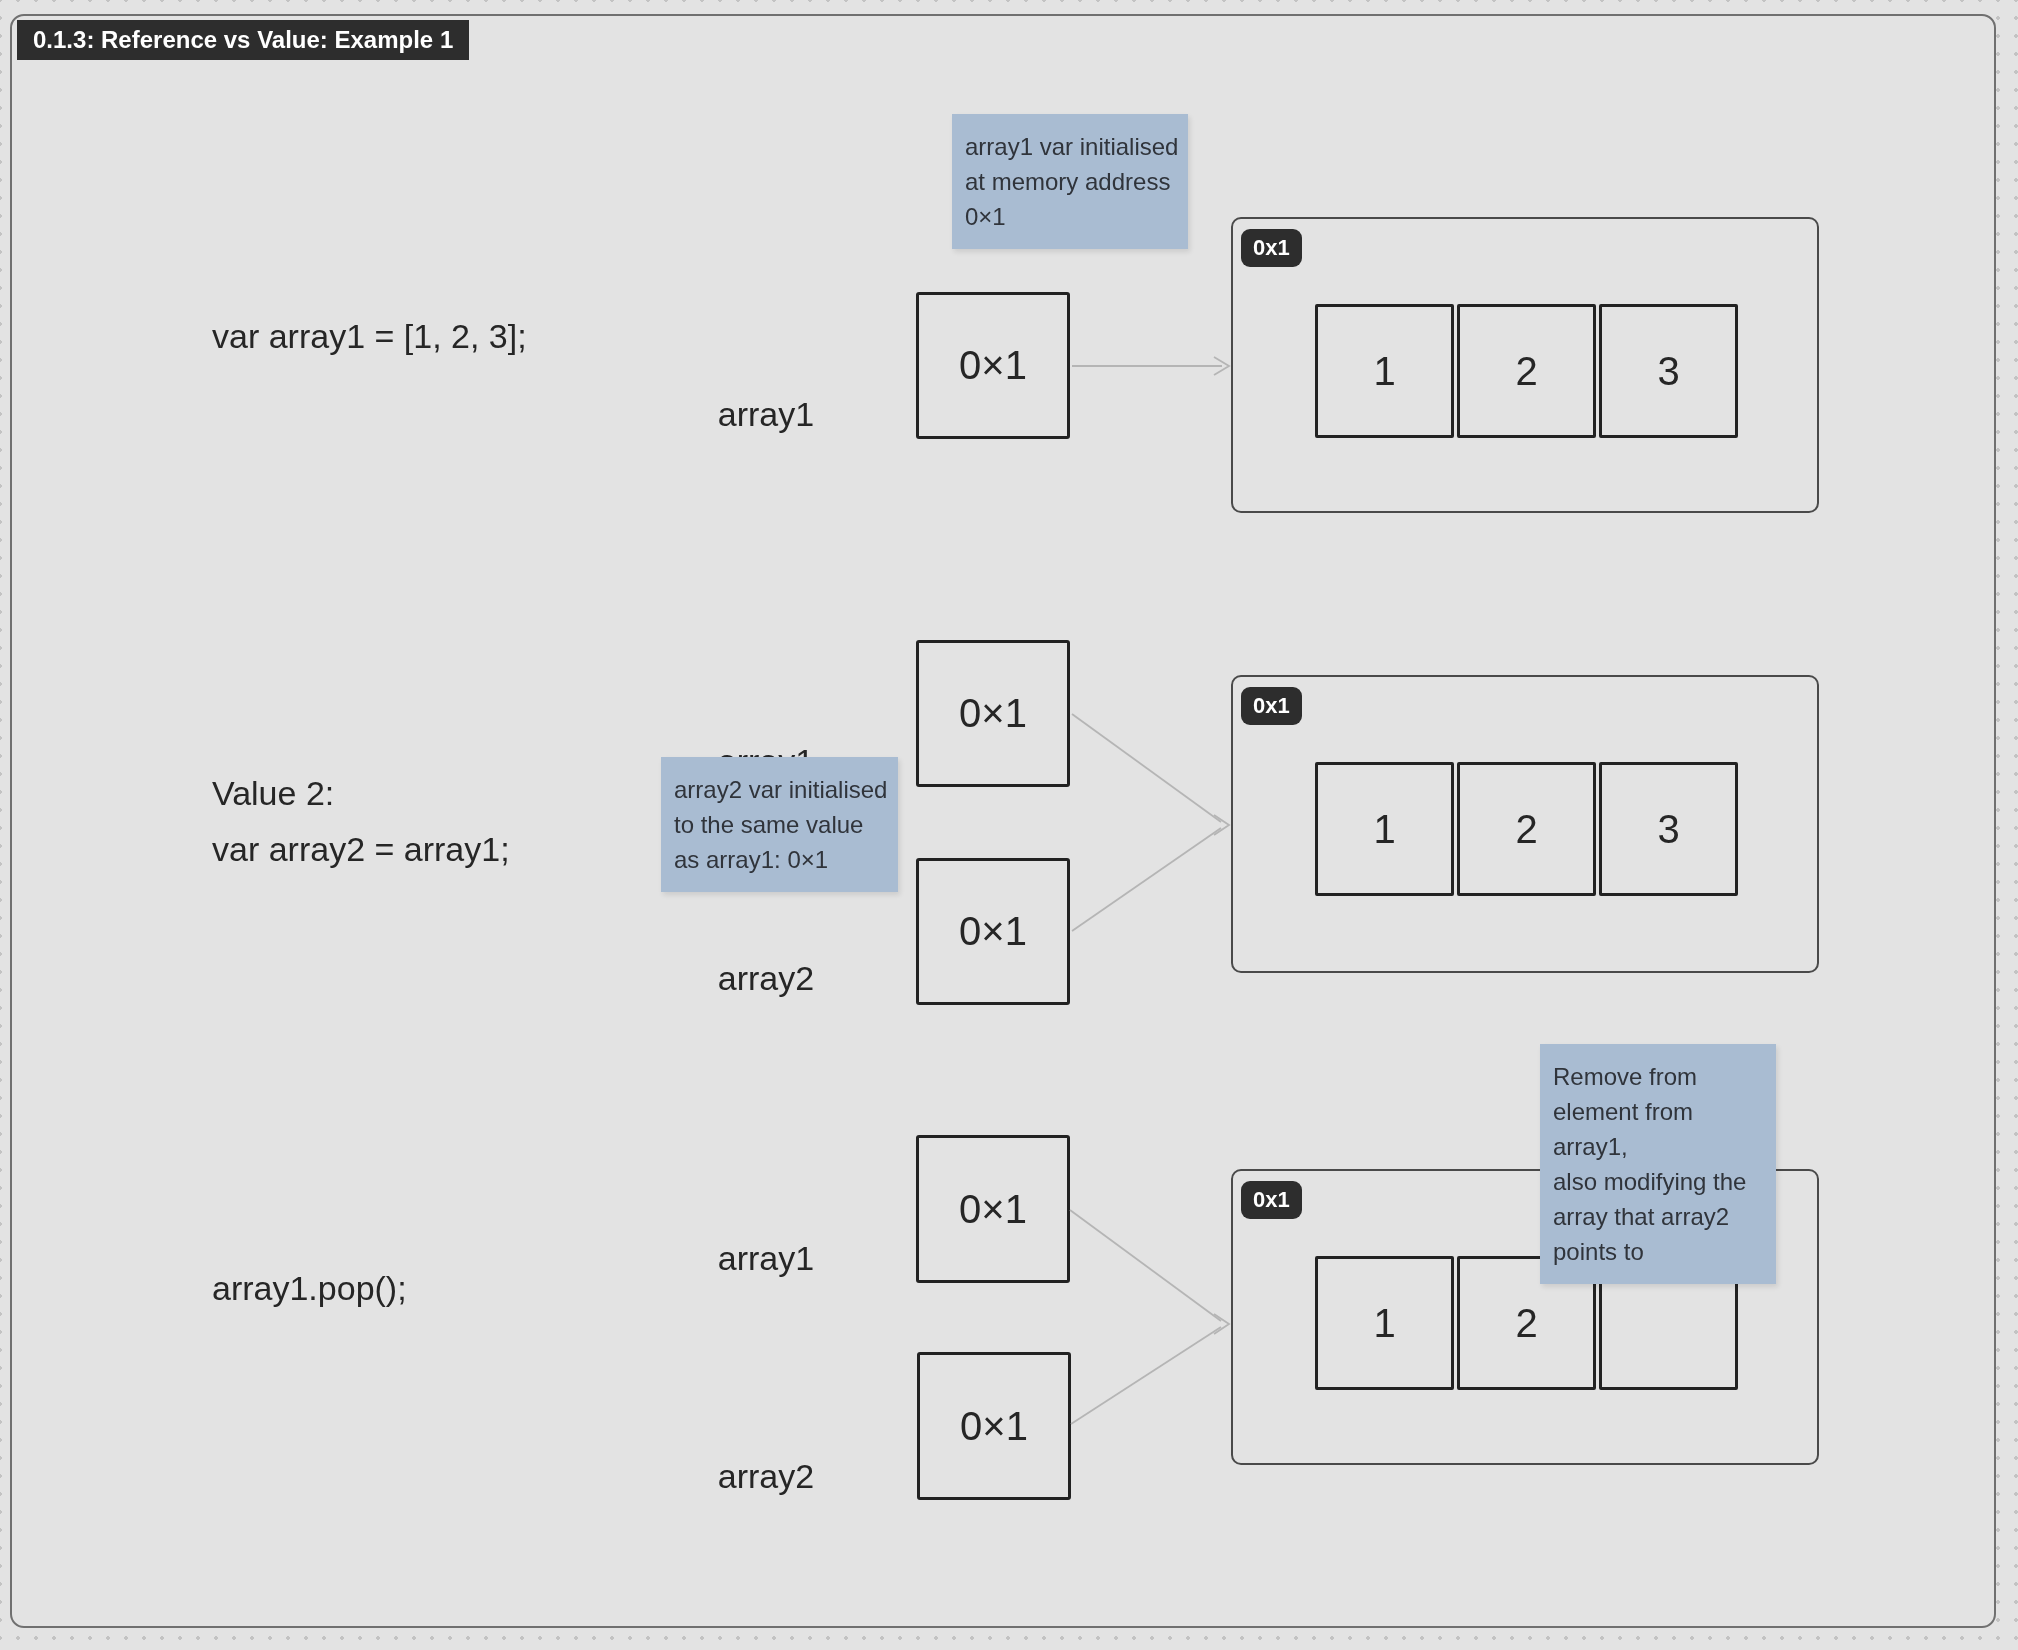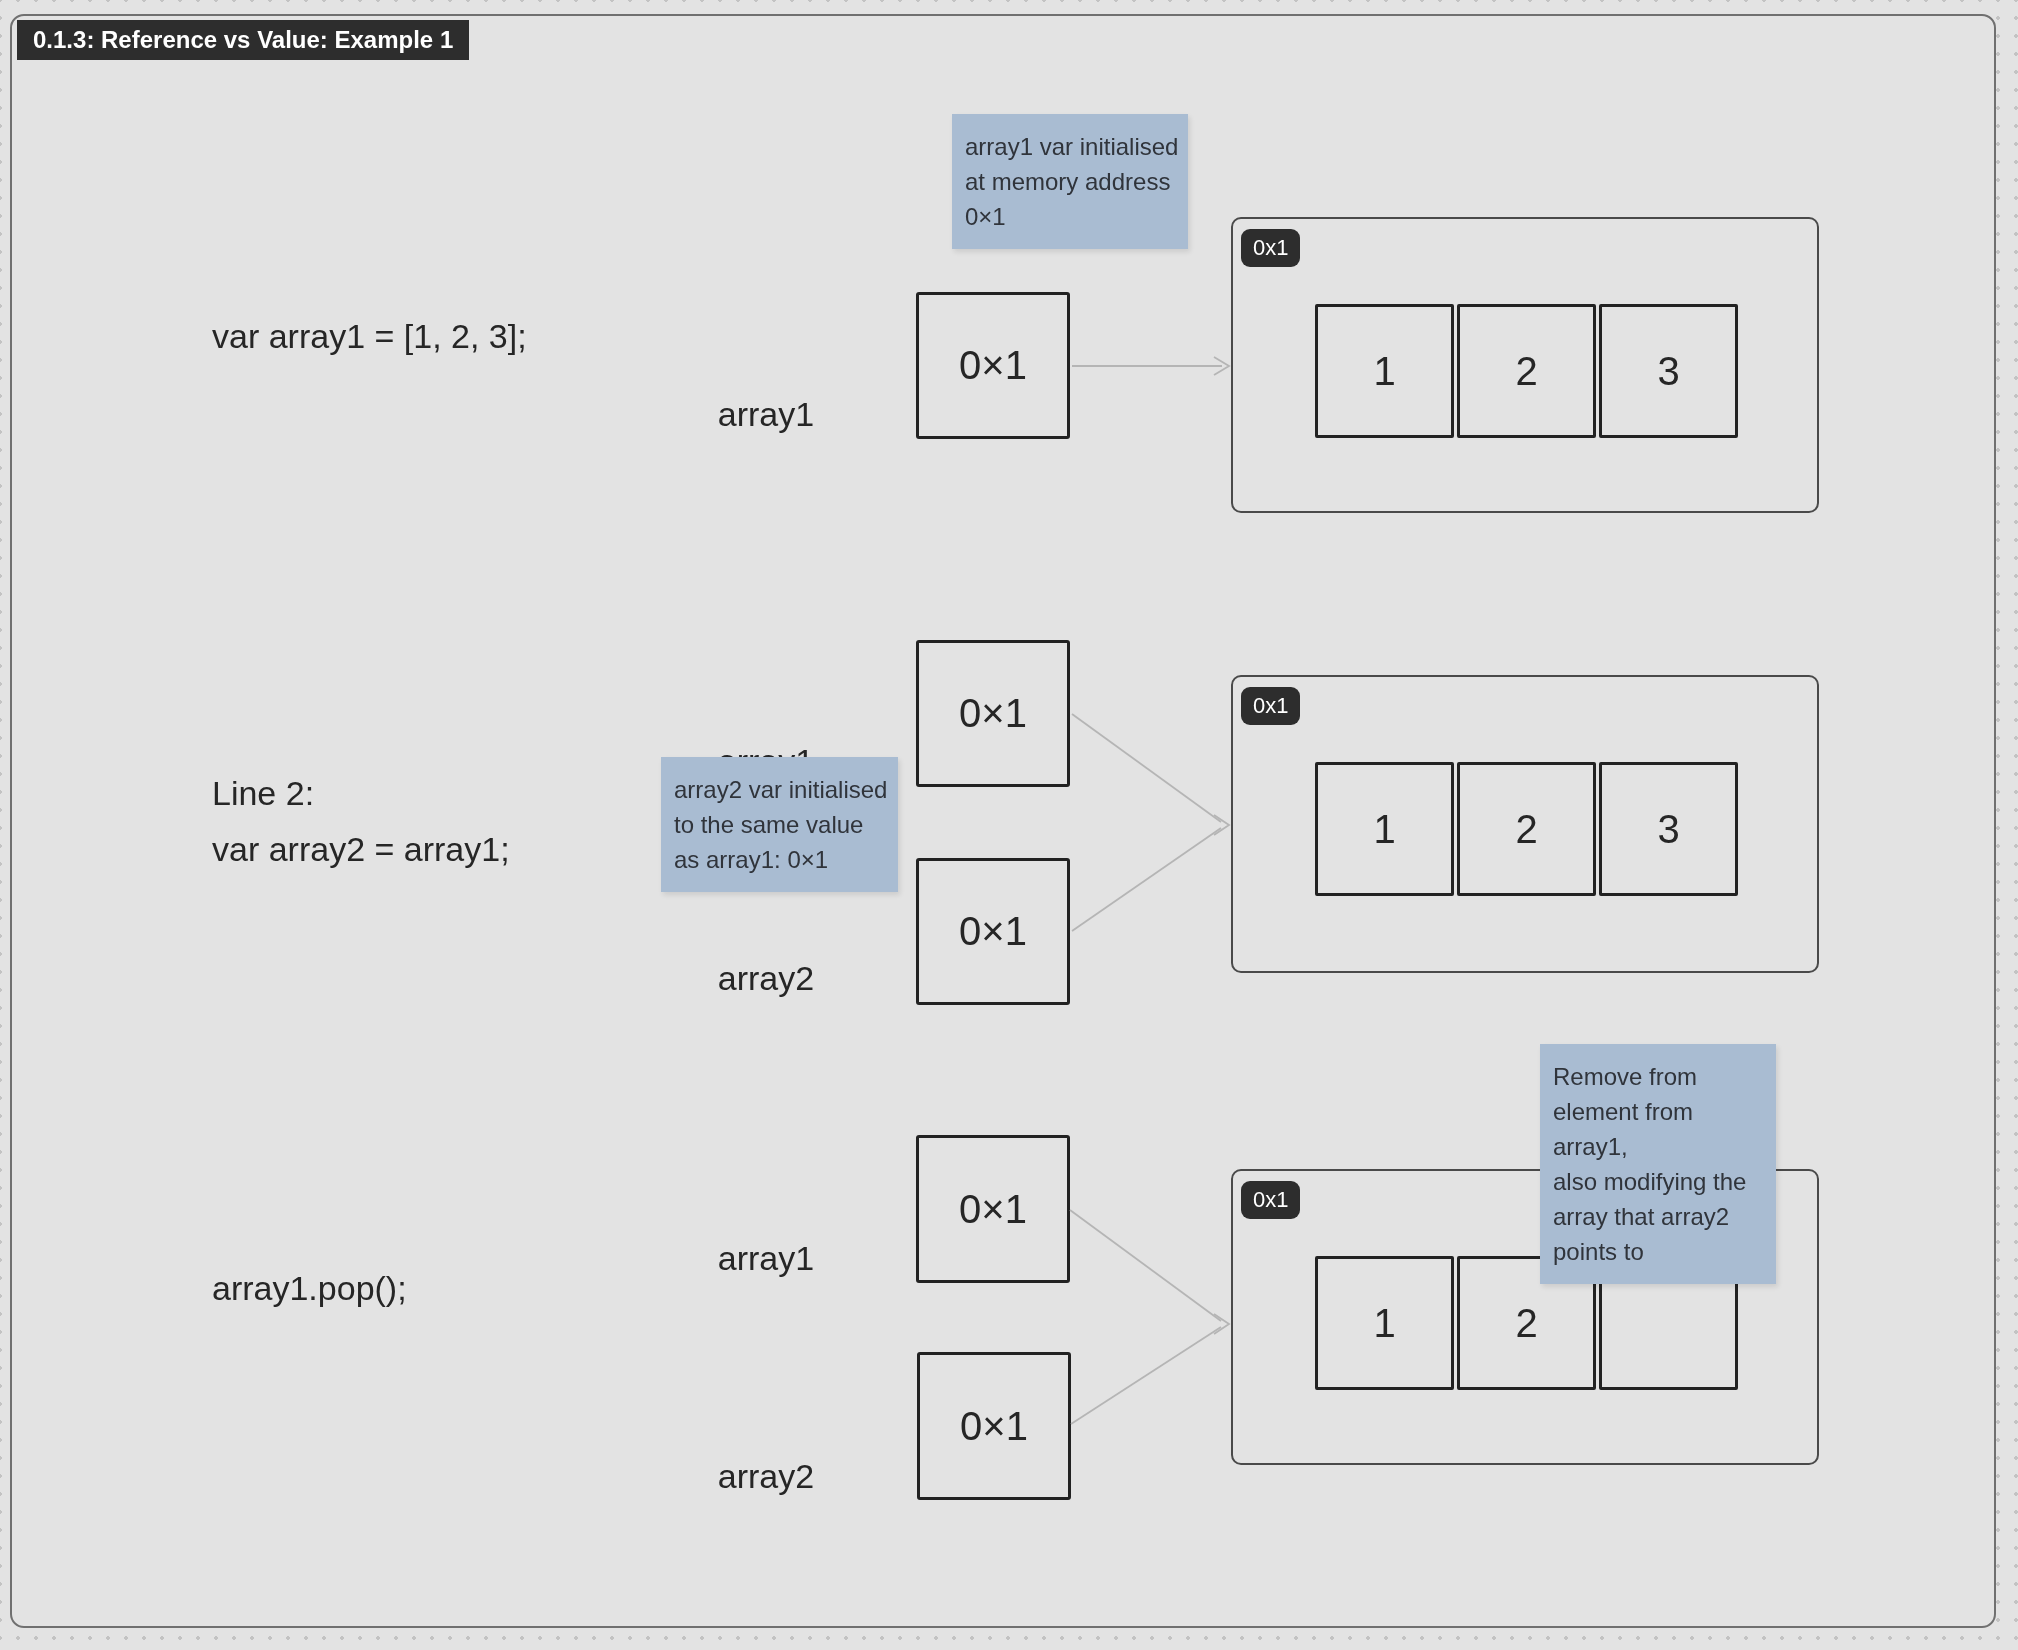--- a/index.html
+++ b/index.html
@@ -48,21 +48,21 @@
     font-size:24px; line-height:35px; z-index:5;
     box-shadow:2px 3px 5px rgba(0,0,0,0.10);
   }
   .memory-container{
     position:absolute; width:588px; box-sizing:border-box;
     border:2px solid var(--container-border); border-radius:10px; background:transparent;
   }
   .memory-badge{
     position:absolute; left:8px; top:10px; height:38px; padding:0 12px;
     background:var(--badge-bg); color:var(--badge-text); border-radius:9px;
-    font-size:22px; font-weight:400; display:flex; align-items:center;
+    font-size:22px; font-weight:700; display:flex; align-items:center;
   }
   .cells{
     position:absolute; left:82px; top:85px; display:flex; gap:3px;
   }
   .cell{
     width:139px; height:134px; box-sizing:border-box; border:3px solid var(--box-border);
     border-radius:2px; display:flex; align-items:center; justify-content:center;
     font-size:40px; color:var(--text); background:transparent;
   }
   .arrows{position:absolute; left:0; top:0; pointer-events:none; z-index:2;}
@@ -98,21 +98,21 @@
       <span>0x1</span>
     </div>
     <div class="cells">
       <div class="cell">1</div>
       <div class="cell">2</div>
       <div class="cell">3</div>
     </div>
   </div>
 
   <div class="code-block" style="top:765px">
-    <div>Line 2:</div>
+    <div>Value 2:</div>
     <div>var array2 = array1;</div>
   </div>
 
   <div class="note" style="left:661px; top:757px; width:237px;">
     <div>array2 var initialised</div>
     <div>to the same value</div>
     <div>as array1: 0×1</div>
   </div>
 
   <div class="var-label" style="top:695px">array1</div>

